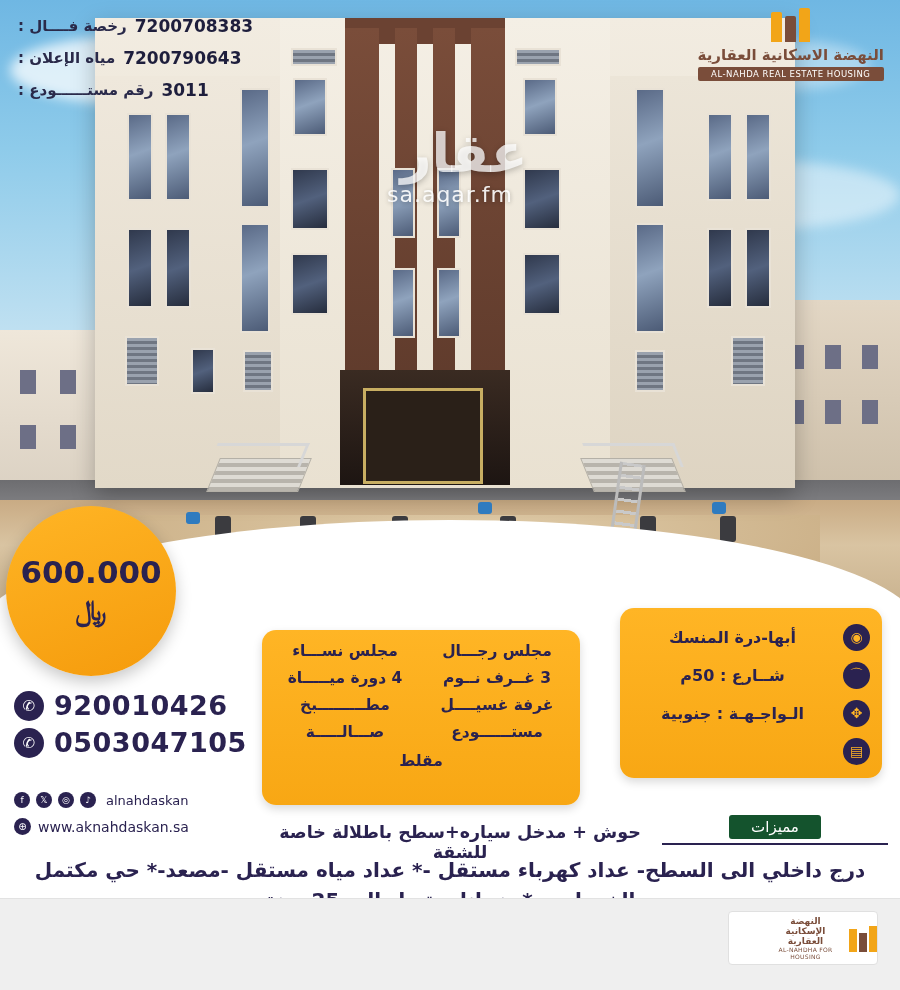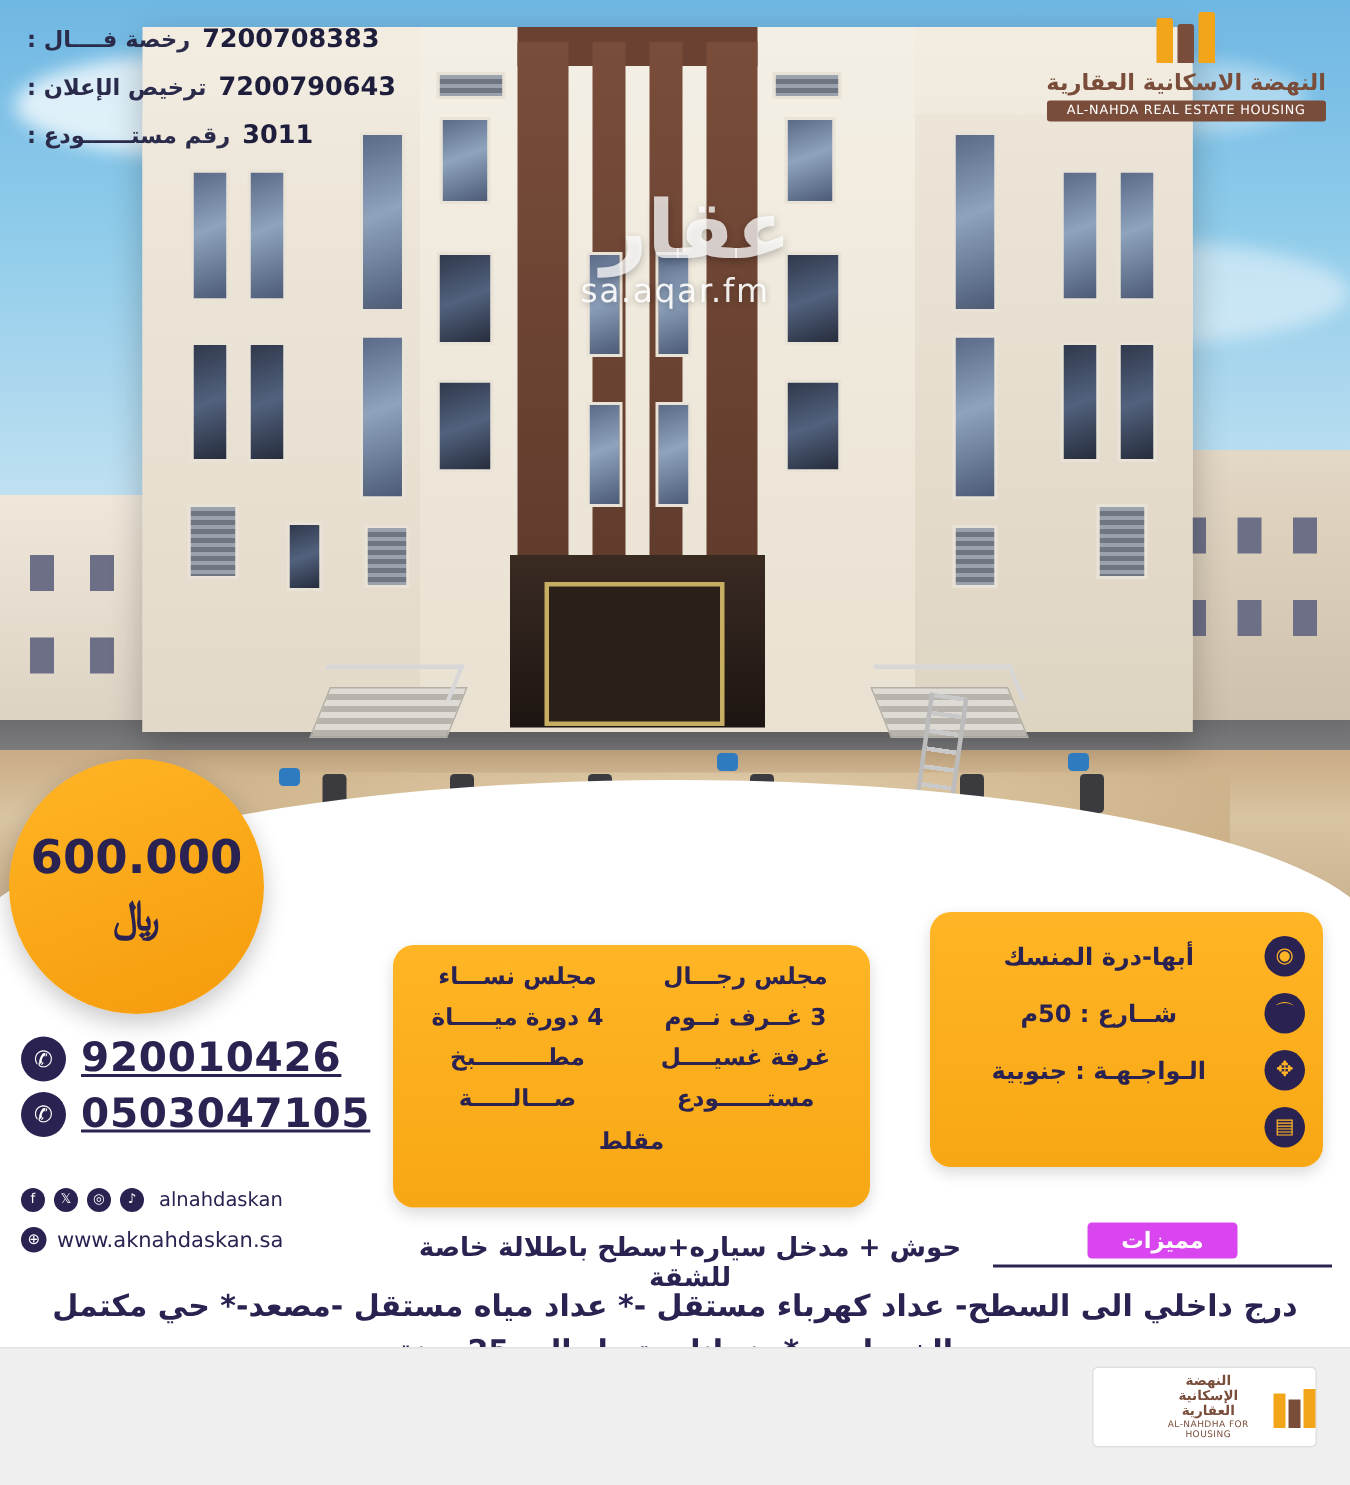--- a/index.html
+++ b/index.html
@@ -193,21 +193,21 @@
   .riyal { font-size:28px; color:#2a2250; margin-top:4px; font-weight:bold; }
 
   
   .phones { position:absolute; left: 14px; top: 690px; direction:ltr; }
   .phone-row { display:flex; align-items:center; gap:10px; margin-bottom:6px; }
   .phone-ico {
     width:30px;height:30px;border-radius:50%;
     background:#2a2250; color:#fff; display:flex;align-items:center;justify-content:center;
     font-size:15px;
   }
-  .phone-num { font-size:27px; font-weight:bold; color:#2a2250; letter-spacing:.5px;text-decoration:underline;}
+  .phone-num { font-size:27px; font-weight:bold; color:#2a2250; letter-spacing:.5px;}
 
   .socials { position:absolute; left:14px; top:792px; display:flex; align-items:center; gap:6px; direction:ltr;}
   .s-ico {
     width:16px;height:16px;border-radius:50%;background:#2a2250;color:#fff;
     font-size:9px; display:flex;align-items:center;justify-content:center;
   }
   .s-handle { font-size:13px; color:#2a2250; margin-left:4px;}
   .website { position:absolute; left:14px; top:818px; display:flex;align-items:center;gap:7px; direction:ltr;}
   .web-ico { width:17px;height:17px;border-radius:50%;background:#2a2250;color:#fff;font-size:10px;
      display:flex;align-items:center;justify-content:center;}
@@ -251,21 +251,21 @@
 
   
   .feature-line {
     position:absolute; left: 250px; top: 822px; width: 420px;
     text-align:center; font-size:17.5px; font-weight:bold; color:#2a2250;
   }
   .mayzat {
     position:absolute; right: 12px; top: 815px; width: 226px; text-align:center;
   }
   .mayzat-label {
-    display:inline-block; background:#d946ef; color:#ffffff; font-weight:bold;
+    display:inline-block; background:#14532d; color:#ffffff; font-weight:normal;
     font-size:15px; padding:3px 22px; border-radius:3px;
   }
   .mayzat-rule { border-top: 2px solid #2a2250; margin-top:4px; }
   .desc-line {
     position:absolute; left: 10px; right: 10px; top: 855px;
     text-align:center; font-size:20px; font-weight:bold; color:#2a2250;
     line-height: 1.5;
   }
 
   
@@ -401,21 +401,21 @@
     <div class="logo-en">AL-NAHDA REAL ESTATE HOUSING</div>
   </div>
 
   <div class="lic-list">
     <div class="lic-row">
       <span class="lic-value">7200708383</span>
       <span class="lic-label">رخصة فــــال :</span>
     </div>
     <div class="lic-row">
       <span class="lic-value">7200790643</span>
-      <span class="lic-label">ترخيص الإعلان :</span>
+      <span class="lic-label">مياه الإعلان :</span>
     </div>
     <div class="lic-row">
       <span class="lic-value">3011</span>
       <span class="lic-label">رقم مستــــــودع :</span>
     </div>
   </div>
 
   <div class="price-badge">
     <div class="price-val">600.000</div>
     <div class="riyal">﷼</div>

